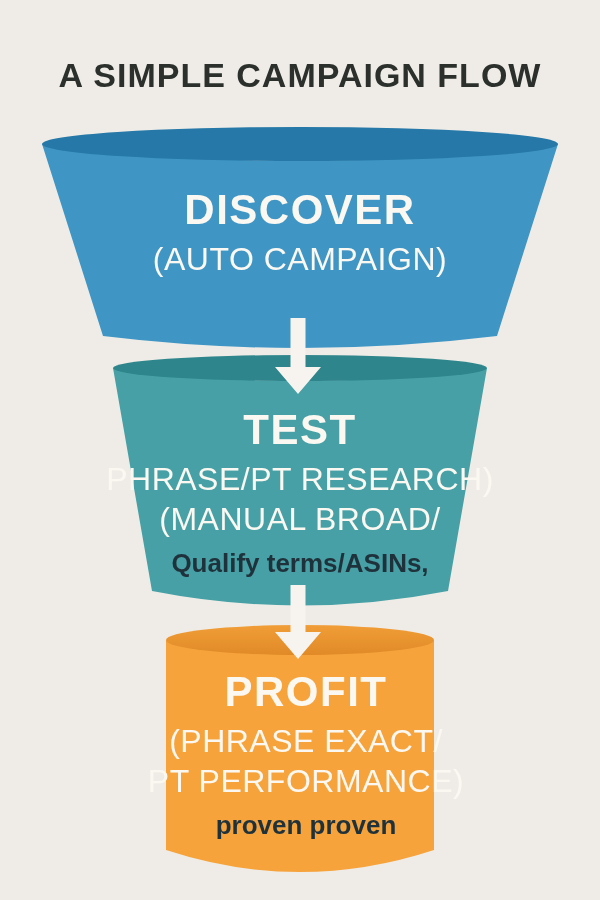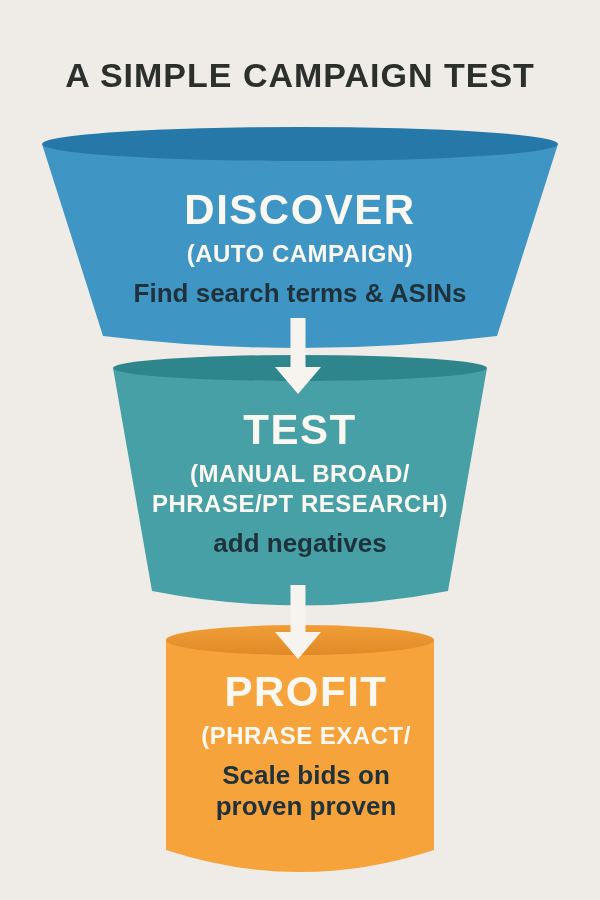--- a/index.html
+++ b/index.html
@@ -36,21 +36,21 @@
   .stage-text.t1{top:186px;}
   .stage-text.t2{top:406px;text-align:center;}
   .stage-text.t3{top:668px;padding-left:12px;}
   .stage-name{
     font-size:42px;font-weight:800;line-height:1.15;
     letter-spacing:1.5px;
     color:var(--light_text);
   }
   .stage-qualifier{
     margin-top:5px;
-    font-size:24px;font-weight:700;line-height:1.25;
+    font-size:32px;font-weight:400;line-height:1.25;
     letter-spacing:0.5px;
     color:var(--light_text);
   }
   .stage-desc{
     margin-top:9px;
     font-size:26px;font-weight:700;line-height:1.18;
     color:var(--dark_text);
   }
 </style>
 </head>
@@ -80,47 +80,44 @@
 
     <g>
       <path d="M 166 640 L 166 850 Q 300 894 434 850 L 434 640 Q 300 668 166 640 Z" fill="#f6a33c"></path>
       <ellipse cx="300" cy="640" rx="134" ry="15" fill="url(#lid-grad-profit)"></ellipse>
     </g>
 
     <path d="M 290.5 318 H 305.5 V 367 H 321 L 298 394 L 275 367 H 290.5 Z" fill="#f7f4ef"></path>
     <path d="M 290.5 585 H 305.5 V 632 H 321 L 298 659 L 275 632 H 290.5 Z" fill="#f7f4ef"></path>
   </svg>
 
-  <div class="page-title">A SIMPLE CAMPAIGN TEST</div>
+  <div class="page-title">A SIMPLE CAMPAIGN FLOW</div>
 
   <div class="stage-text t1">
     <div class="stage-name">DISCOVER</div>
     <div class="stage-qualifier">
       <div>(AUTO CAMPAIGN)</div>
     </div>
-    <div class="stage-desc">
-      <div>Find search terms &amp; ASINs</div>
-    </div>
   </div>
 
   <div class="stage-text t2">
     <div class="stage-name">TEST</div>
     <div class="stage-qualifier">
+      <div>PHRASE/PT RESEARCH)</div>
       <div>(MANUAL BROAD/</div>
-      <div>PHRASE/PT RESEARCH)</div>
     </div>
     <div class="stage-desc">
-      <div>add negatives</div>
+      <div>Qualify terms/ASINs,</div>
     </div>
   </div>
 
   <div class="stage-text t3">
     <div class="stage-name">PROFIT</div>
     <div class="stage-qualifier">
       <div>(PHRASE EXACT/</div>
+      <div>PT PERFORMANCE)</div>
     </div>
     <div class="stage-desc">
-      <div>Scale bids on</div>
       <div>proven proven</div>
     </div>
   </div>
 
 </div>
 
 </body></html>

